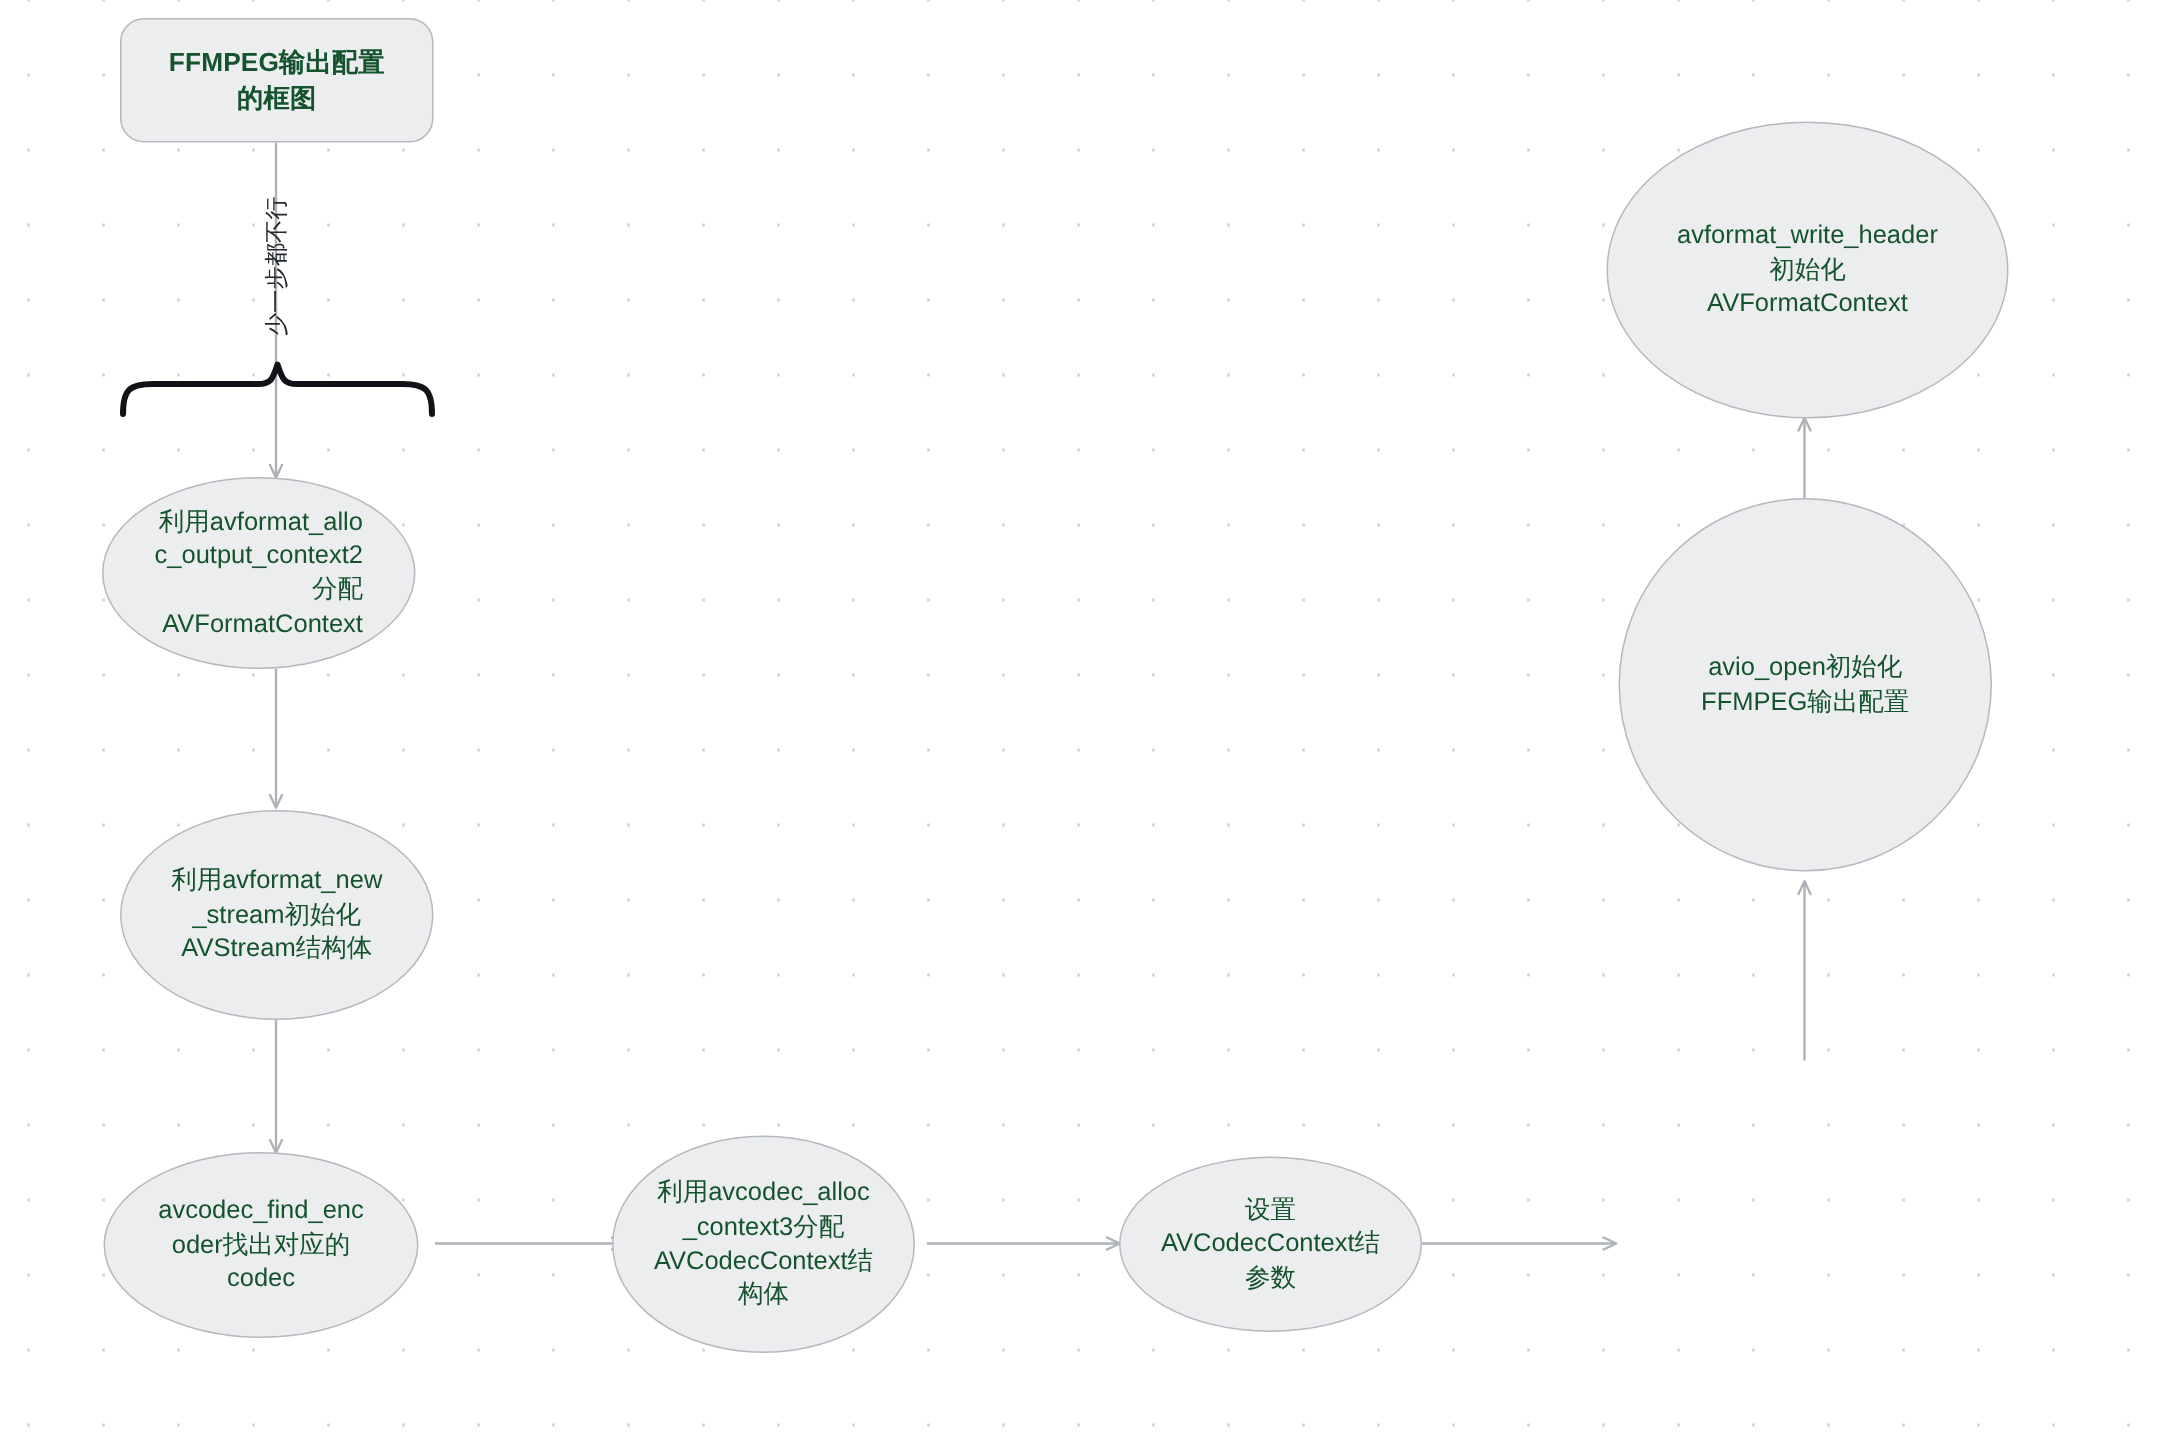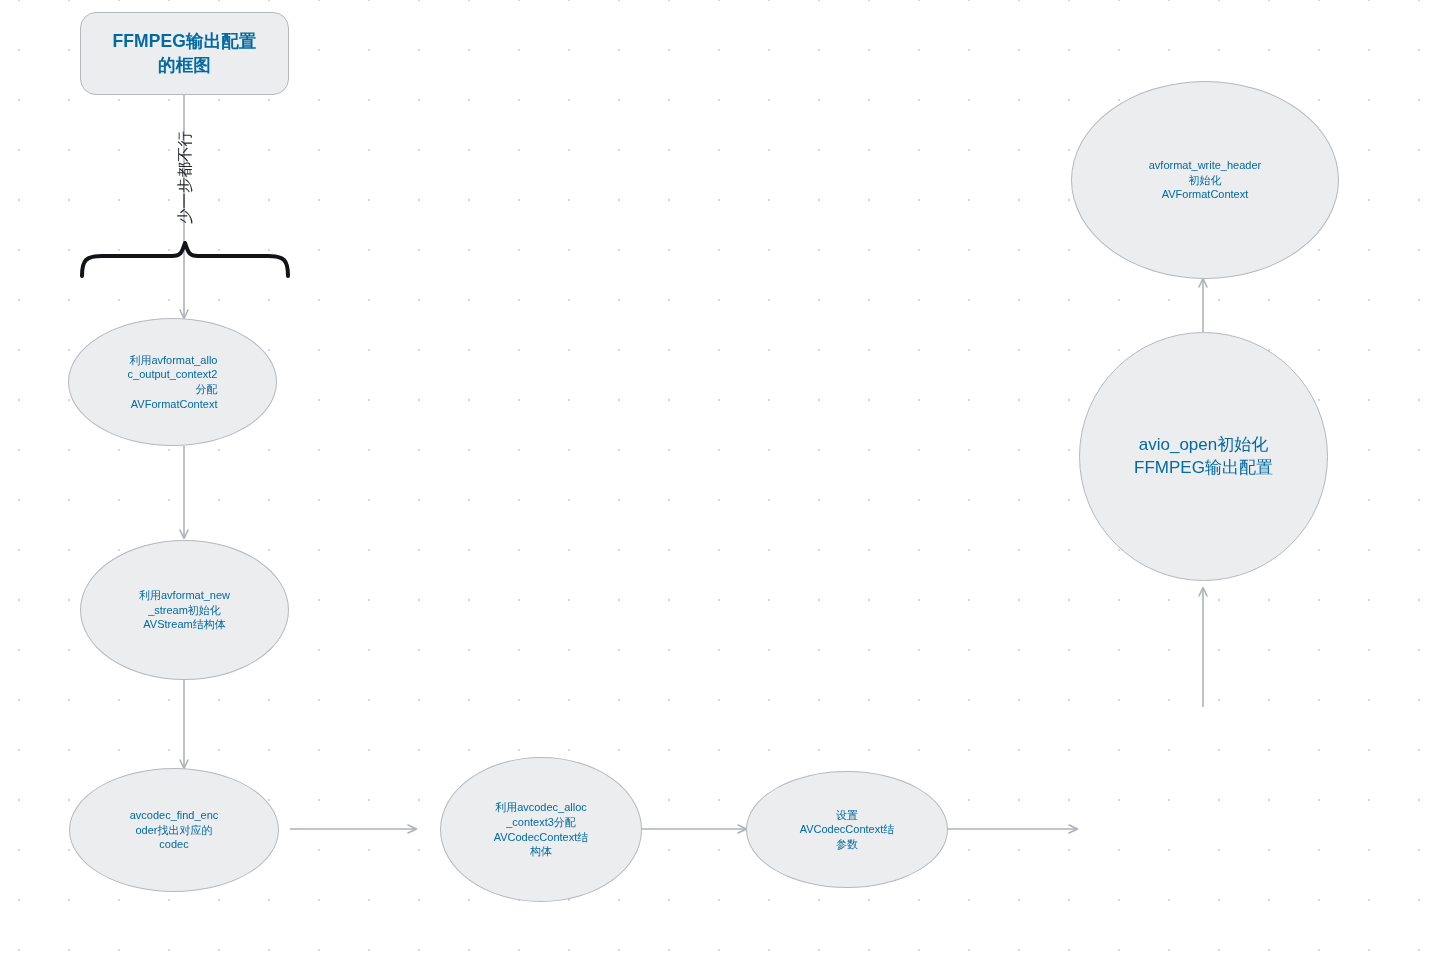--- a/index.html
+++ b/index.html
@@ -36,37 +36,37 @@
 
   .node {
     position: absolute;
     box-sizing: border-box;
     background: #ebedef;
     border: 1.3px solid #b5b8bd;
     display: flex;
     align-items: center;
     justify-content: center;
     text-align: center;
-    color: #0369a1;
+    color: #14532d;
     line-height: 1.33;
     white-space: pre-line;
     padding: 4px 10px;
     z-index: 2;
   }
 
   .node-title {
     border-radius: 16px;
     font-weight: bold;
     font-size: 17.5px;
     letter-spacing: 0.1px;
   }
 
   .node-oval {
     border-radius: 50% / 50%;
-    font-size: 11px;
+    font-size: 17px;
   }
 
   .node-circle {
     border-radius: 50%;
     font-size: 17px;
   }
 
   .edge-label {
     position: absolute;
     font-size: 15.5px;
@@ -132,21 +132,21 @@
 _stream初始化
 AVStream结构体</span>
   </div>
 
   <div class="node node-oval" style="left:69px; top:768px; width:210px; height:124px;">
     <span>avcodec_find_enc
 oder找出对应的
 codec</span>
   </div>
 
-  <div class="node node-oval" style="left:440px; top:757px; width:202px; height:145px;">
+  <div class="node node-oval" style="left:408px; top:757px; width:202px; height:145px;">
     <span>利用avcodec_alloc
 _context3分配
 AVCodecContext结
 构体</span>
   </div>
 
   <div class="node node-oval" style="left:746px; top:771px; width:202px; height:117px;">
     <span>设置
 AVCodecContext结
 参数</span>

